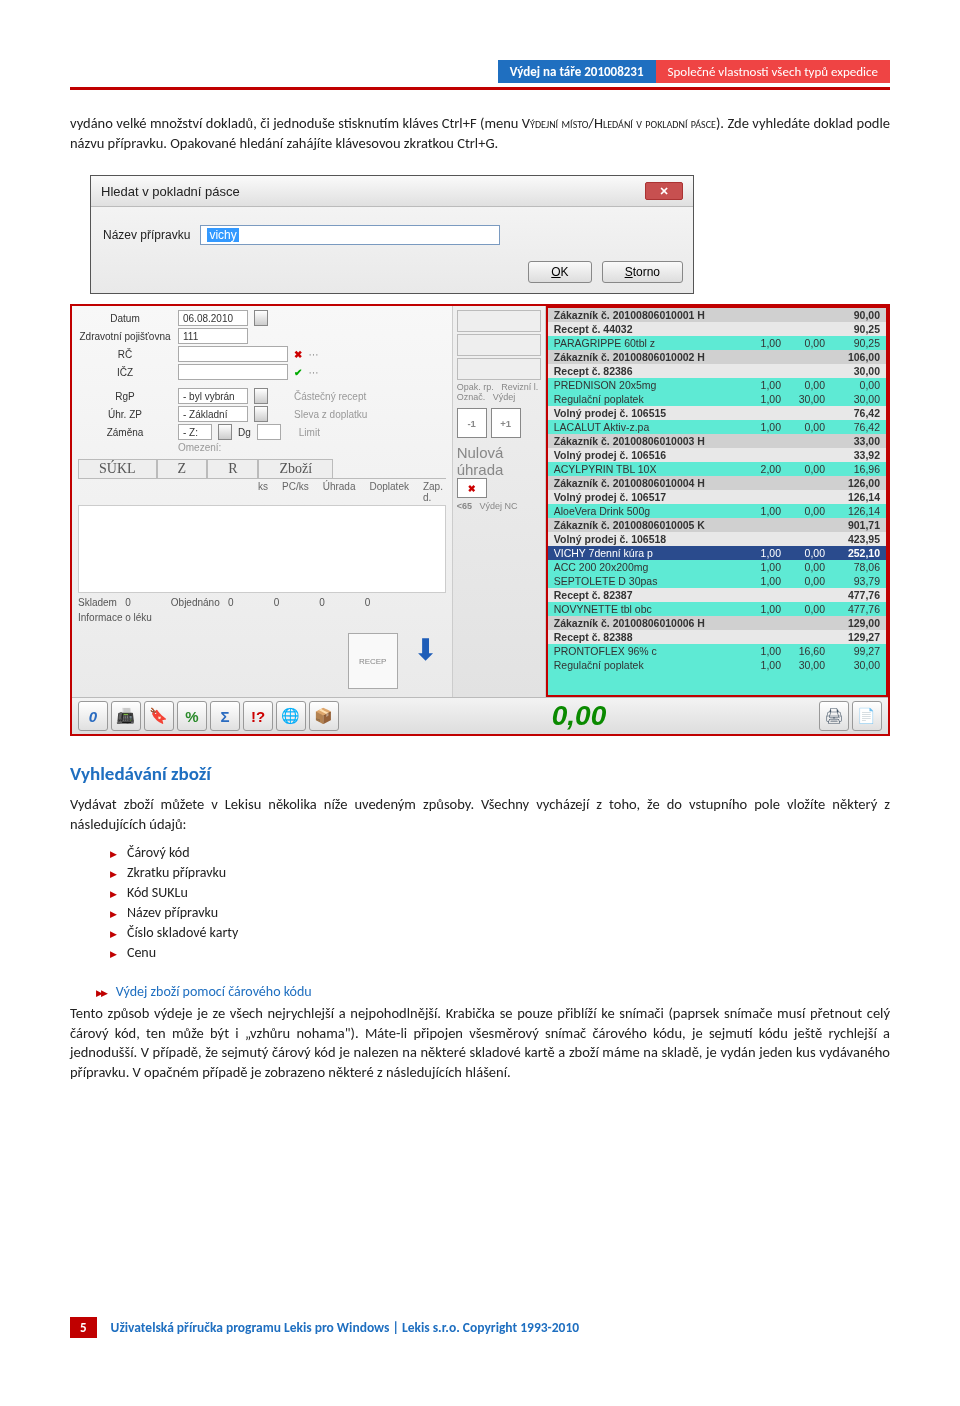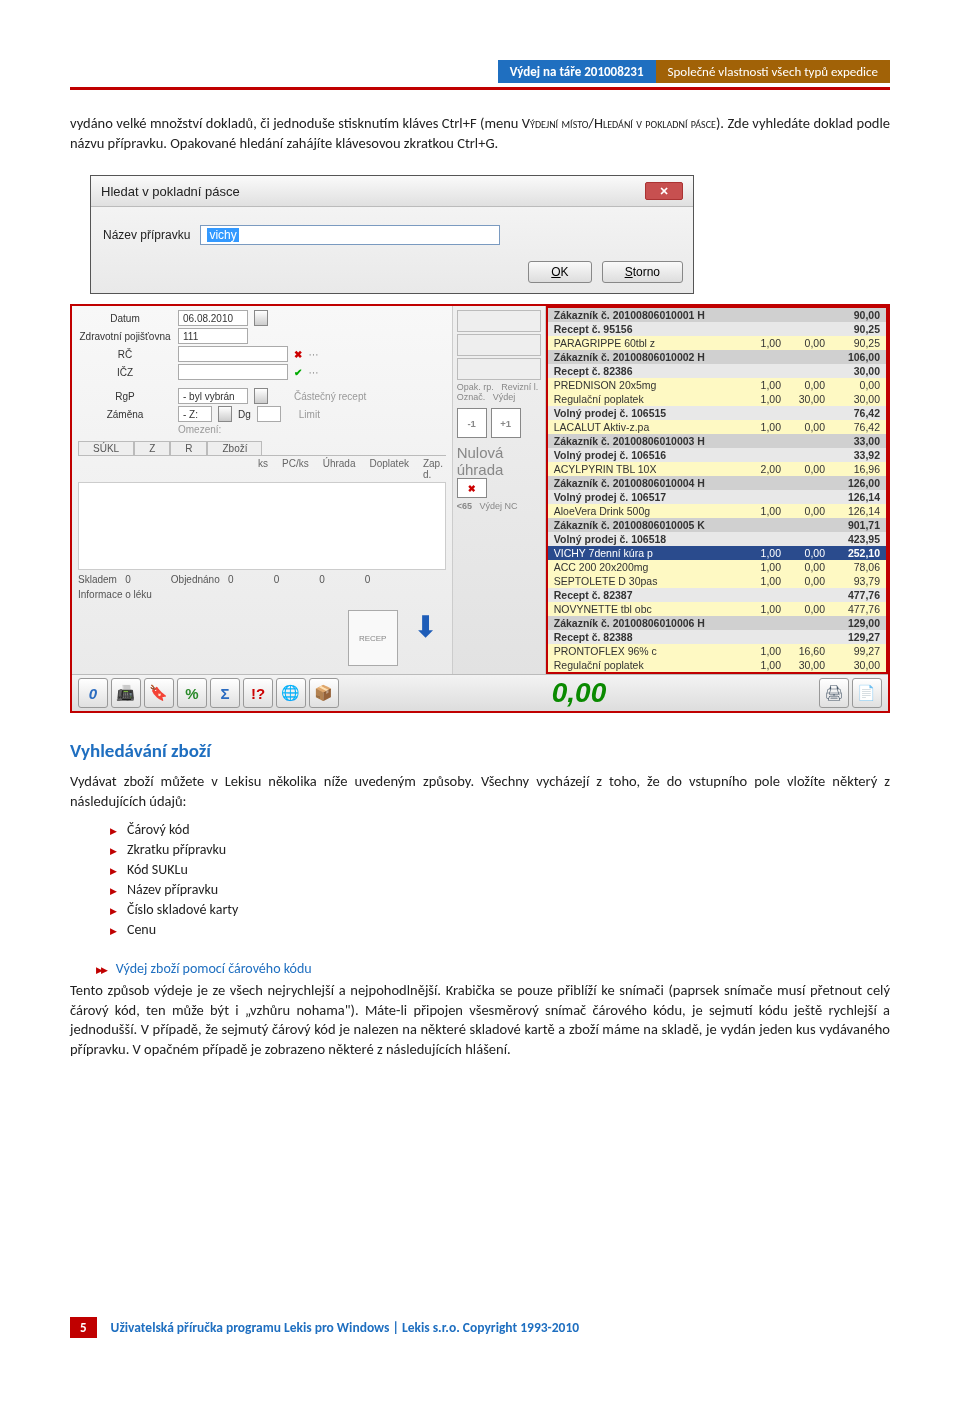--- a/index.html
+++ b/index.html
@@ -1,21 +1,21 @@
 <!DOCTYPE html>
 <html><head>
 <meta charset="utf-8">
 <style>
   * { box-sizing: border-box; margin: 0; padding: 0; }
   body { font-family: Calibri, Arial, sans-serif; font-size: 14px; color: #222; background: #fff; width: 960px; }
   .page { padding: 60px 70px 40px 70px; position: relative; min-height: 1360px; }
 
   .header-bar { display: flex; justify-content: flex-end; gap: 0; margin-bottom: 4px; }
   .header-tag { background: #1f6fc0; color: #fff; font-weight: bold; padding: 4px 12px; font-size: 13px; margin-left: 22px; }
-  .header-sub { background: #a16207; color: #fff; padding: 4px 12px; font-size: 13px; }
+  .header-sub { background: #ef4444; color: #fff; padding: 4px 12px; font-size: 13px; }
   .red-rule { height: 3px; background: #c00000; margin-bottom: 24px; }
 
   .body-text { font-size: 14.5px; line-height: 1.35; text-align: justify; color: #222; }
   .smallcaps { font-variant: small-caps; }
 
   
   .dialog-wrap { margin: 22px 0 10px 20px; width: 604px; }
   .dlg { border: 1px solid #555; background: linear-gradient(#f7f7f7,#e9e9e9); font-family: "Segoe UI", Tahoma, sans-serif; font-size: 12px; }
   .dlg-title { background: linear-gradient(#fafafa,#e0e0e0); padding: 6px 10px; font-size: 13px; border-bottom: 1px solid #bbb; display:flex; justify-content:space-between; align-items:center;}
   .dlg-close { background:#c75050; color:#fff; width:38px; height:18px; border:1px solid #a33; border-radius:2px; display:flex; align-items:center; justify-content:center; font-weight:bold; font-size:11px;}
@@ -31,32 +31,32 @@
   .pos-top { display:flex; }
   .pos-left { flex: 1 1 auto; padding:4px 6px; background:linear-gradient(#f8f8f8,#eaeaea); }
   .lf-row { display:flex; align-items:center; gap:6px; margin-bottom:2px; font-size:10px;}
   .lf-lbl { width:94px; color:#333;text-align:center; }
   .lf-field { border:1px solid #aaa; background:#fff; padding:0 4px; height:16px; min-width:70px; display:inline-flex; align-items:center; }
   .lf-drop { border:1px solid #888; width:14px; height:16px; background:linear-gradient(#fff,#ccc); }
   .lf-green { color:#0a0; font-weight:bold; }
   .lf-red { color:#c00; font-weight:bold; }
   .lf-light { color:#999; }
   .lf-tabs { display:flex; gap:0; border-bottom:1px solid #bbb; margin-top:6px; }
-  .lf-tab { border:1px solid #bbb; border-bottom:none; background:#eee; padding:1px 14px; font-size:10px; color:#555;}
+  .lf-tab { border:1px solid #bbb; border-bottom:none; background:#eee; padding:1px 20px; font-size:14px; color:#555;font-family:Liberation Serif, serif;}
   .lf-cols { display:flex; font-size:10px; color:#666; margin-top:2px; gap:14px;}
   .lf-blank { height:88px; background:#fff; border:1px solid #ccc; margin-top:2px;}
   .lf-info { font-size:10px; color:#555; margin-top:4px; display:flex; gap:40px;}
 
   .pos-mid { width:96px; padding:4px; background:linear-gradient(#f0f0f0,#e2e2e2); font-size:9.5px; color:#888; border-left:1px solid #ccc; border-right:1px solid #ccc;}
   .pos-mid .blk { height:22px; border:1px solid #bbb; margin-bottom:2px; background:#eee;}
   .pos-mid .sq { display:flex; gap:4px; margin:6px 0;}
   .pos-mid .sqbtn { width:30px; height:30px; border:1px solid #888; background:#fff; display:flex; align-items:center; justify-content:center; font-weight:bold;}
   .pos-mid .xbtn { width:30px; height:20px; border:1px solid #888; background:#fff; color:#c00; display:flex; align-items:center; justify-content:center; font-weight:bold;}
 
-  .pos-right { width:350px; border:2px solid #c00000; background:#fef9c3; font-size:10.5px; }
+  .pos-right { width:350px; border:2px solid #c00000; background:#5eead4; font-size:10.5px; }
   .pr-row { display:flex; padding:1px 6px; }
   .pr-row.hdr { background:#d0d0d0; font-weight:bold; }
   .pr-row.sub { background:#e8e8e8; font-weight:bold; }
   .pr-row.sel { background:#2a4b8d; color:#fff; }
   .pr-name { flex:1 1 auto; }
   .pr-c { width:38px; text-align:right; }
   .pr-c2 { width:44px; text-align:right; }
   .pr-amt { width:55px; text-align:right; font-weight:bold; }
   .pr-row .pr-amt.norm { font-weight:normal; }
 
@@ -136,20 +136,26 @@
             <span style="color:#888">⋯</span>
           </div>
         <div style="height:6px"></div>
         <div class="lf-row">
           <span class="lf-lbl">RgP</span>
             <span class="lf-field">- byl vybrán</span>
             <span class="lf-drop"></span>
           <span class="lf-light" style="margin-left:20px">Částečný recept</span>
         </div>
         <div class="lf-row">
+          <span class="lf-lbl">Úhr. ZP</span>
+            <span class="lf-field">- Základní</span>
+            <span class="lf-drop"></span>
+          <span class="lf-light" style="margin-left:20px">Sleva z doplatku</span>
+        </div>
+        <div class="lf-row">
           <span class="lf-lbl">Záměna</span>
             <span class="lf-field" style="min-width:34px">- Z:</span>
             <span class="lf-drop"></span>
           <span>Dg</span>
             <span class="lf-field" style="min-width:24px"></span>
           <span class="lf-light" style="margin-left:12px">Limit</span>
         </div>
         <div class="lf-row">
             <span class="lf-light" style="margin-left:100px">Omezení:</span>
           </div>
@@ -198,21 +204,21 @@
         <div class="xbtn">✖</div>
         <div style="font-size:9px; margin-top:3px;"><b>&lt;65</b> &nbsp; <span>Výdej NC</span></div>
       </div>
 
       <div class="pos-right" id="pos-right">
           <div class="pr-row hdr">
             <span class="pr-name">Zákazník č. 20100806010001 H</span>
             <span class="pr-amt">90,00</span>
           </div>
           <div class="pr-row sub">
-            <span class="pr-name">Recept č. 95156</span>
+            <span class="pr-name">Recept č. 44032</span>
             <span class="pr-amt">90,25</span>
           </div>
           <div class="pr-row">
             <span class="pr-name">PARAGRIPPE 60tbl z</span>
             <span class="pr-c">1,00</span>
             <span class="pr-c2">0,00</span>
             <span class="pr-amt norm">90,25</span>
           </div>
           <div class="pr-row hdr">
             <span class="pr-name">Zákazník č. 20100806010002 H</span>

